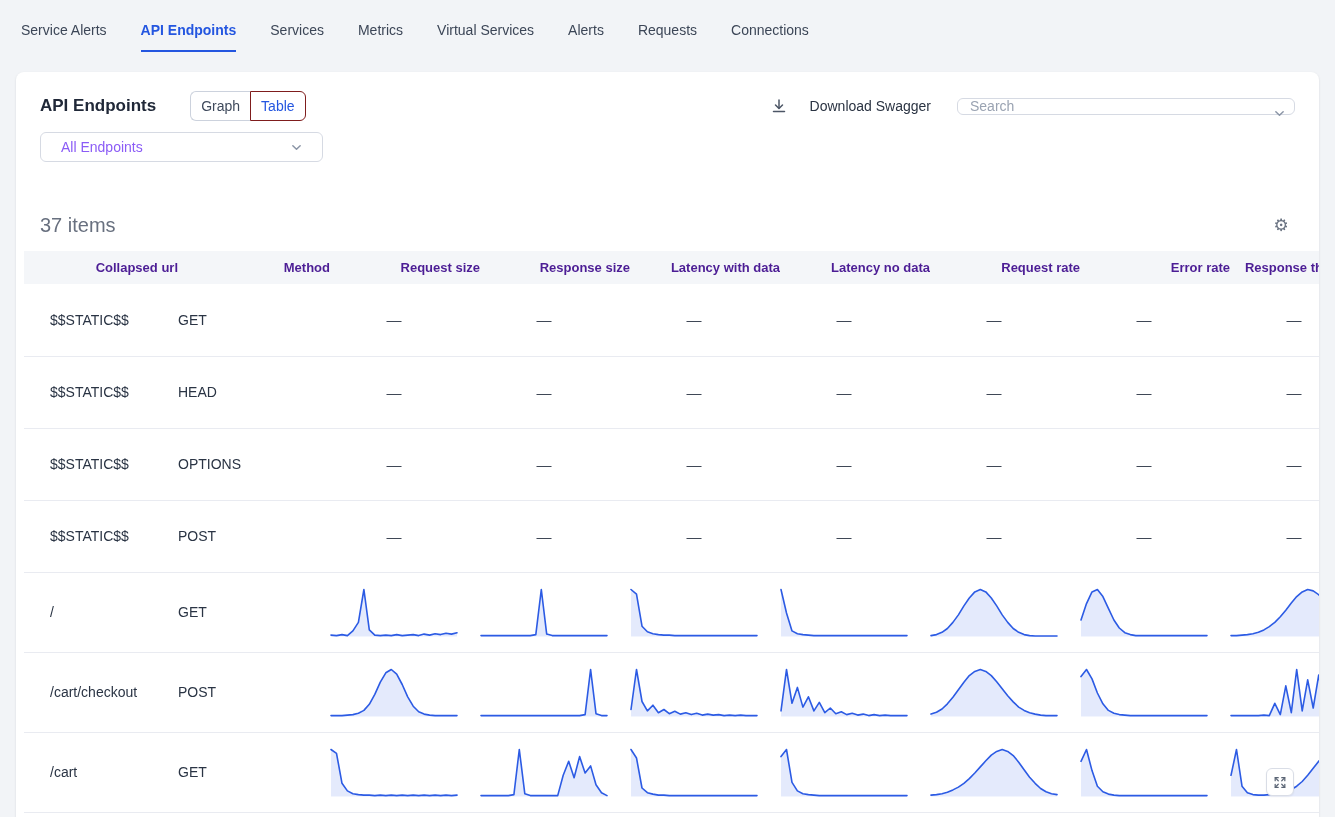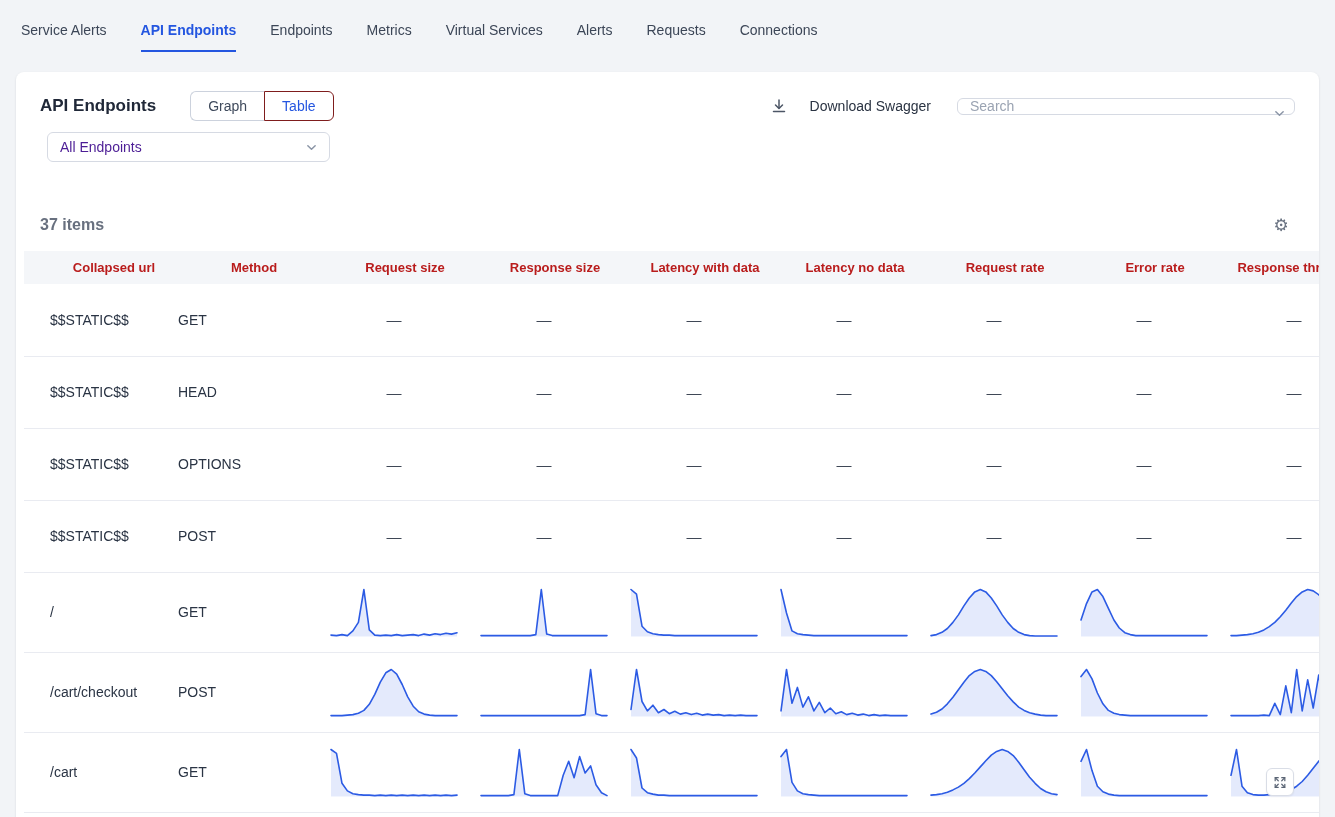--- a/index.html
+++ b/index.html
@@ -32,21 +32,21 @@
     border-radius: 8px;
     box-shadow: 0 1px 3px rgba(16,24,40,.07), 0 1px 2px rgba(16,24,40,.05);
     height: 900px;
     overflow: hidden;
   }
   .card-head { padding: 18px 24px 0 24px; }
   .head-row1 { display: flex; align-items: center; height: 32px; }
   .page-title { font-size: 17px; font-weight: bold; color: #202838; margin: 0; }
   .seg { display: flex; margin-left: 34px; }
   .seg button {
-    height: 30px; padding: 0 17px; font-size: 14px;
+    height: 30px; padding: 0 10px; font-size: 14px;
     background: #fff; cursor: pointer;
     font-family: inherit;
   }
   .seg .seg-graph {
     border: 1px solid #ccd2dd; border-right: none;
     border-radius: 6px 0 0 6px; color: #3f4a5c;
   }
   .seg .seg-table {
     border: 1px solid #7f1d1d;
     border-radius: 0 6px 6px 0; color: #2456e0;
@@ -61,43 +61,43 @@
     border: 1px solid #d6dae3; border-radius: 6px;
     padding: 0 32px 0 12px; font-size: 14px; color: #333;
     font-family: inherit; outline: none; background: #fff;
   }
   .search-wrap input::placeholder { color: #9aa3b2; }
   .search-wrap .chev { position: absolute; right: 10px; top: 11px; }
   .select {
     margin-top: 10px; width: 283px; height: 30px;
     border: 1px solid #d6dae3; border-radius: 6px;
     display: flex; align-items: center; justify-content: space-between;
-    padding: 0 12px; font-size: 14px; color: #4c1d95;
-    background: #fff; cursor: pointer; margin-left: 7px;
+    padding: 0 20px; font-size: 14px; color: #8b5cf6;
+    background: #fff; cursor: pointer;
   }
   .toolbar {
     margin-top: 48px; height: 30px;
     display: flex; align-items: center; justify-content: space-between;
   }
-  .items-count { font-size: 16px; color: #68707f; font-weight: bold; }
+  .items-count { font-size: 20px; color: #68707f; }
   .gear-btn {
     width: 28px; height: 28px; border: none; background: transparent;
     display: flex; align-items: center; justify-content: center; cursor: pointer;
   }
   .gear-glyph { font-family: "DejaVu Sans", sans-serif; font-size: 17px; color: #6a7382; line-height: 1; }
   
   .table-wrap { margin: 11px 0 0 8px; }
   table.endpoints {
     border-collapse: collapse; table-layout: fixed;
     width: 1356px;
   }
   table.endpoints thead th {
     background: #f4f6f9; height: 33px;
-    font-size: 13px; font-weight: bold; color: #b91c1c;
-    text-align: center; padding: 0; white-space: nowrap; overflow: hidden;
+    font-size: 13px; font-weight: bold; color: #4c1d95;
+    text-align: right; padding: 0; white-space: nowrap; overflow: hidden;
   }
   table.endpoints thead th.col-url { padding-left: 26px; }
   table.endpoints tbody td {
     border-bottom: 1px solid #e9ebf1; padding: 0;
     font-size: 14px; color: #2a3444; vertical-align: middle;
   }
   table.endpoints tbody td.cell-url { padding-left: 26px; }
   tr.row-static td { height: 72px; }
   tr.row-spark td { height: 80px; }
   .metric-box { width: 128px; height: 58px; display: flex; align-items: center; justify-content: center; }
@@ -112,21 +112,21 @@
     cursor: pointer; z-index: 5;
     box-shadow: 0 1px 2px rgba(16,24,40,.06);
   }
 </style>
 </head>
 <body>
 
 <nav class="top-nav">
     <div class="nav-tab">Service Alerts</div>
     <div class="nav-tab active">API Endpoints</div>
-    <div class="nav-tab">Endpoints</div>
+    <div class="nav-tab">Services</div>
     <div class="nav-tab">Metrics</div>
     <div class="nav-tab">Virtual Services</div>
     <div class="nav-tab">Alerts</div>
     <div class="nav-tab">Requests</div>
     <div class="nav-tab">Connections</div>
   </nav>
 
 <div class="card">
   <div class="card-head">
     <div class="head-row1">

